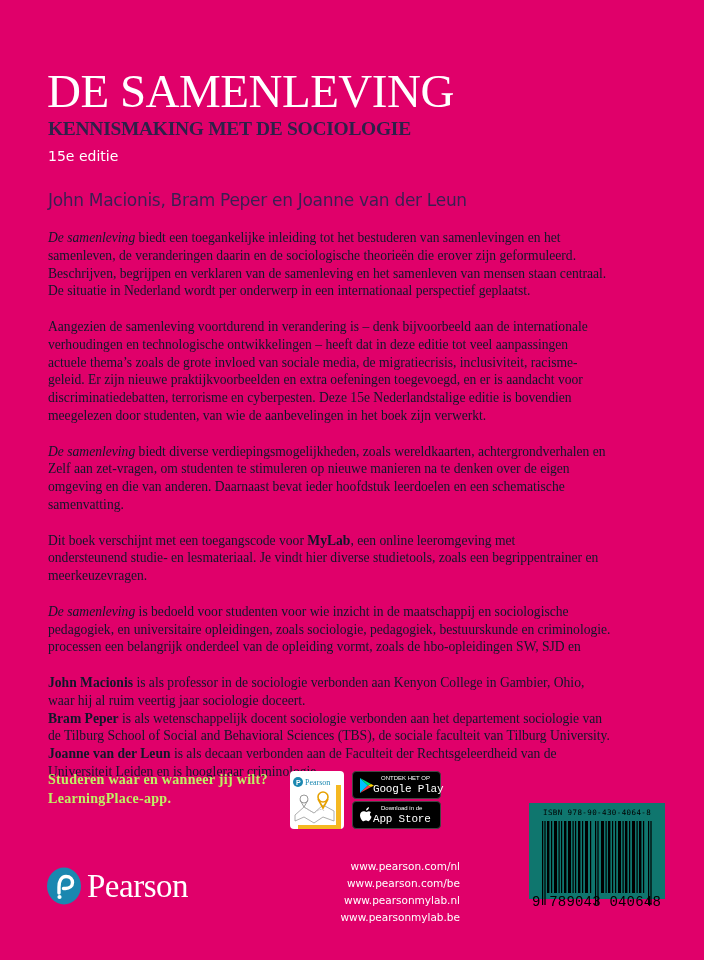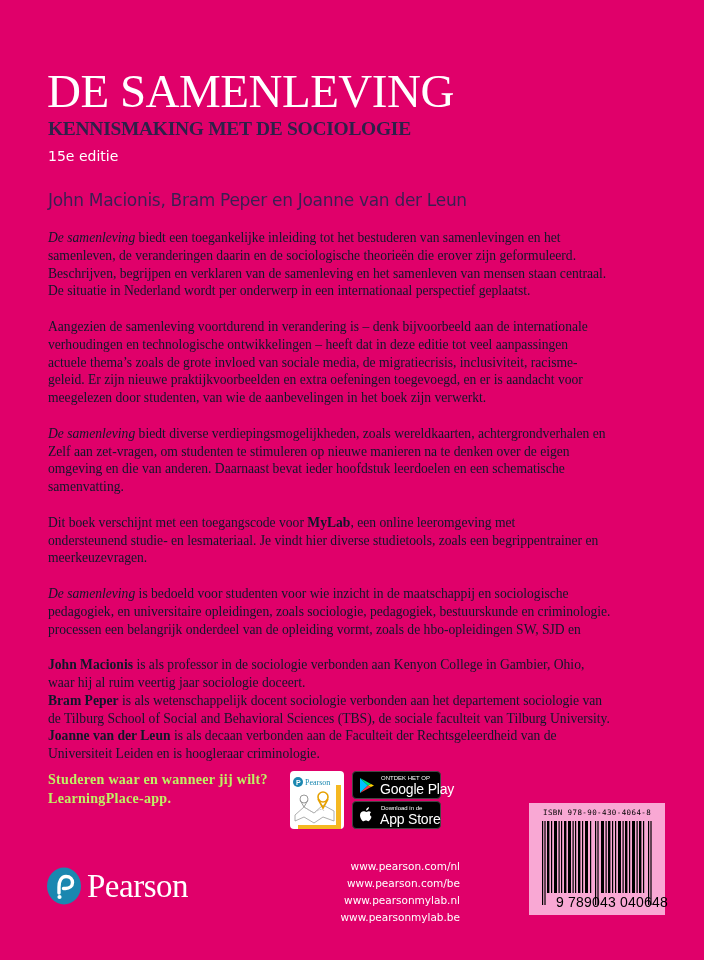--- a/index.html
+++ b/index.html
@@ -69,54 +69,54 @@
     background:#000; border-radius:4px;
     border:1px solid #444;
     box-sizing:border-box;
   }
   .store-badge .small {
     position:absolute; left:28px; top:3px;
     font-family:"Liberation Sans",sans-serif;
     font-size:6px; line-height:7px; color:#fff; white-space:nowrap;
   }
   .store-badge .big {
-    position:absolute; left:27px; top:10px;
-    font-family:Liberation Sans, sans-serif;
-    font-size:14px; line-height:15px; color:#fff; white-space:nowrap;
+    position:absolute; left:20px; top:10px;
+    font-family:Liberation Mono, monospace;
+    font-size:11px; line-height:15px; color:#fff; white-space:nowrap;
     letter-spacing:-0.2px;
   }
   .store-badge .ico { position:absolute; left:6px; top:5px; }
 
   .pearson-logo { left:47px; top:867px; width:160px; height:38px; }
   .pearson-word {
     position:absolute; left:40px; top:0px;
     font-family:"Liberation Serif",serif;
     font-size:33px; line-height:38px; color:#fff; letter-spacing:-0.5px;
   }
   .links {
     left:300px; top:858px; width:160px;
     font-family:"DejaVu Sans",sans-serif;
     font-size:10.5px; line-height:17px;
     color:#fff; text-align:right;
   }
   .links span { display:block; white-space:nowrap; }
 
   .barcode-box {
-    left:529px; top:803px; width:136px; height:112px;
-    background:#f9a8d4;
+    left:529px; top:803px; width:136px; height:96px;
+    background:#0f766e;
   }
   .isbn-top {
     position:absolute; left:14px; top:5px;
     font-family:"DejaVu Sans Mono",monospace;
     font-size:7.5px; color:#000; white-space:nowrap; letter-spacing:0.4px;
   }
   .isbn-bottom {
     position:absolute; left:3px; top:91px;
-    font-family:Liberation Sans, sans-serif;
-    font-size:14px; line-height:16px; color:#000; white-space:nowrap; letter-spacing:0.2px;margin-left:24px;
+    font-family:Liberation Mono, monospace;
+    font-size:14px; line-height:16px; color:#000; white-space:nowrap; letter-spacing:0.2px;
   }
   .bars { position:absolute; left:13px; top:18px; }
 </style>
 </head>
 <body>
 
 <div class="abs title">DE SAMENLEVING</div>
 <div class="abs subtitle">KENNISMAKING MET DE SOCIOLOGIE</div>
 <div class="abs edition">15e editie</div>
 <div class="abs authors">John Macionis, Bram Peper en Joanne van der Leun</div>
@@ -126,20 +126,21 @@
     <span class="line"><span class="ital">De samenleving</span><span> biedt een toegankelijke inleiding tot het bestuderen van samenlevingen en het</span></span>
     <span class="line">samenleven, de veranderingen daarin en de sociologische theorieën die erover zijn geformuleerd.</span>
     <span class="line">Beschrijven, begrijpen en verklaren van de samenleving en het samenleven van mensen staan centraal.</span>
     <span class="line">De situatie in Nederland wordt per onderwerp in een internationaal perspectief geplaatst.</span>
   </p>
   <p>
     <span class="line">Aangezien de samenleving voortdurend in verandering is – denk bijvoorbeeld aan de internationale</span>
     <span class="line">verhoudingen en technologische ontwikkelingen – heeft dat in deze editie tot veel aanpassingen</span>
     <span class="line">actuele thema’s zoals de grote invloed van sociale media, de migratiecrisis, inclusiviteit, racisme-</span>
     <span class="line">geleid. Er zijn nieuwe praktijkvoorbeelden en extra oefeningen toegevoegd, en er is aandacht voor</span>
+    <span class="line">discriminatiedebatten, terrorisme en cyberpesten. Deze 15e Nederlandstalige editie is bovendien</span>
     <span class="line">meegelezen door studenten, van wie de aanbevelingen in het boek zijn verwerkt.</span>
   </p>
   <p>
     <span class="line"><span class="ital">De samenleving</span><span> biedt diverse verdiepingsmogelijkheden, zoals wereldkaarten, achtergrondverhalen en</span></span>
     <span class="line">Zelf aan zet-vragen, om studenten te stimuleren op nieuwe manieren na te denken over de eigen</span>
     <span class="line">omgeving en die van anderen. Daarnaast bevat ieder hoofdstuk leerdoelen en een schematische</span>
     <span class="line">samenvatting.</span>
   </p>
   <p>
     <span class="line"><span>Dit boek verschijnt met een toegangscode voor </span><span class="bold">MyLab</span><span>, een online leeromgeving met</span></span>

